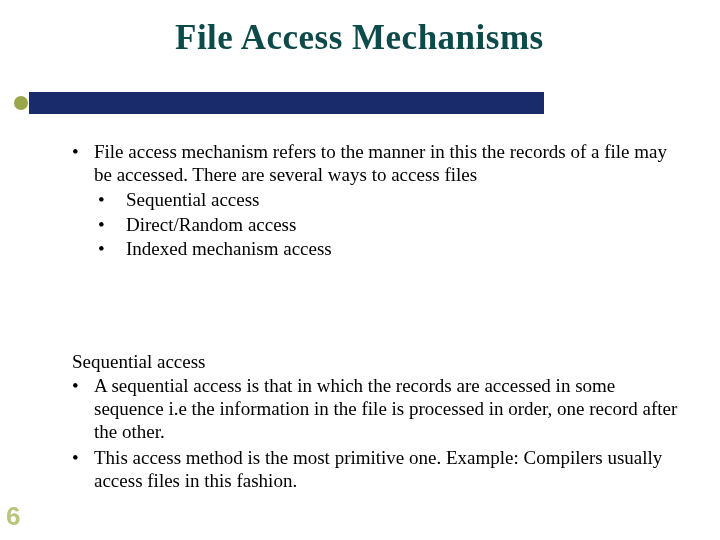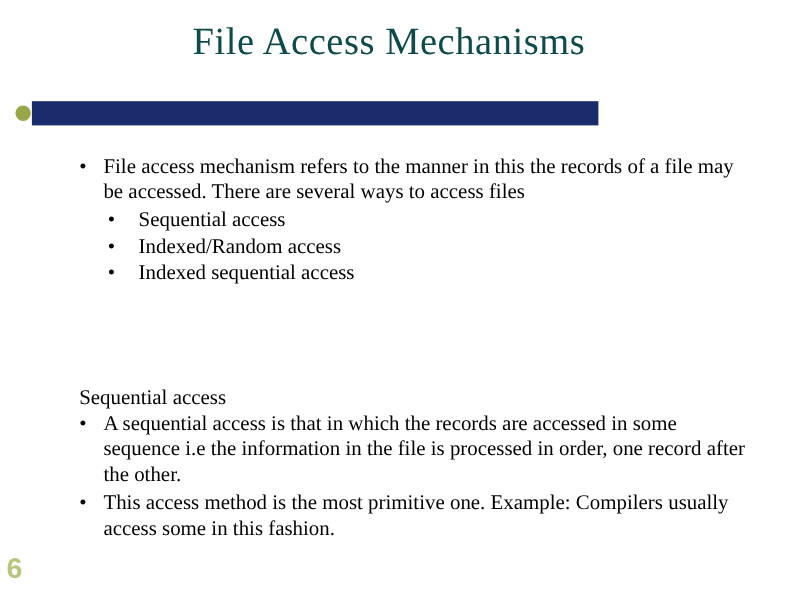--- a/index.html
+++ b/index.html
@@ -1,18 +1,18 @@
 <!DOCTYPE html>
 <html><head>
 <meta charset="utf-8">
 <style>
   * { margin: 0; padding: 0; box-sizing: border-box; }
   html, body { width: 720px; height: 540px; font-family: "Times New Roman", Times, serif; background: #fff; overflow: hidden; }
   .slide { position: relative; width: 720px; height: 540px; background: #fff; }
-  .title { color: #0d4a4a; font-size: 35px; font-weight: 400; text-align: left; padding: 18px 0 0 175px; letter-spacing: 0.5px; }
+  .title { color: #0d4a4a; font-size: 35px; font-weight: 700; text-align: left; padding: 18px 0 0 175px; letter-spacing: 0.5px; }
   .accent-bar { position: absolute; top: 92px; left: 29px; width: 515px; height: 22px; background: #1a2b6b; }
   .accent-dot { position: absolute; top: 96px; left: 14px; width: 14px; height: 14px; border-radius: 50%; background: #9aa64a; }
   .content { position: absolute; top: 140px; left: 72px; right: 40px; color: #000; font-size: 19px; line-height: 1.22; }
   .bullet-row { display: flex; margin-bottom: 2px; }
   .bullet-mark { width: 22px; flex-shrink: 0; }
   .bullet-text { flex: 1; }
   .sub-list { margin-left: 26px; margin-top: 2px; }
   .sub-list .bullet-row { margin-bottom: 1px; }
   .sub-list .bullet-mark { width: 28px; }
   .section2 { margin-top: 90px; }
@@ -34,36 +34,36 @@
       <div class="bullet-text">File access mechanism refers to the manner in this the records of a file may be accessed. There are several ways to access files</div>
     </div>
 
     <div class="sub-list">
       <div class="bullet-row">
         <div class="bullet-mark">•</div>
         <div class="bullet-text">Sequential access</div>
       </div>
       <div class="bullet-row">
         <div class="bullet-mark">•</div>
-        <div class="bullet-text">Indexed/Random access</div>
+        <div class="bullet-text">Direct/Random access</div>
       </div>
       <div class="bullet-row">
         <div class="bullet-mark">•</div>
-        <div class="bullet-text">Indexed sequential access</div>
+        <div class="bullet-text">Indexed mechanism access</div>
       </div>
     </div>
 
     <div class="section2">
       <div class="sec-heading">Sequential access</div>
       <div class="bullet-row">
         <div class="bullet-mark">•</div>
         <div class="bullet-text">A sequential access is that in which the records are accessed in some sequence i.e the information in the file is processed in order, one record after the other.</div>
       </div>
       <div class="bullet-row">
         <div class="bullet-mark">•</div>
-        <div class="bullet-text">This access method is the most primitive one. Example: Compilers usually access some in this fashion.</div>
+        <div class="bullet-text">This access method is the most primitive one. Example: Compilers usually access files in this fashion.</div>
       </div>
     </div>
 
   </div>
 
   <div class="page-num">6</div>
 </div>
 
 </body></html>

